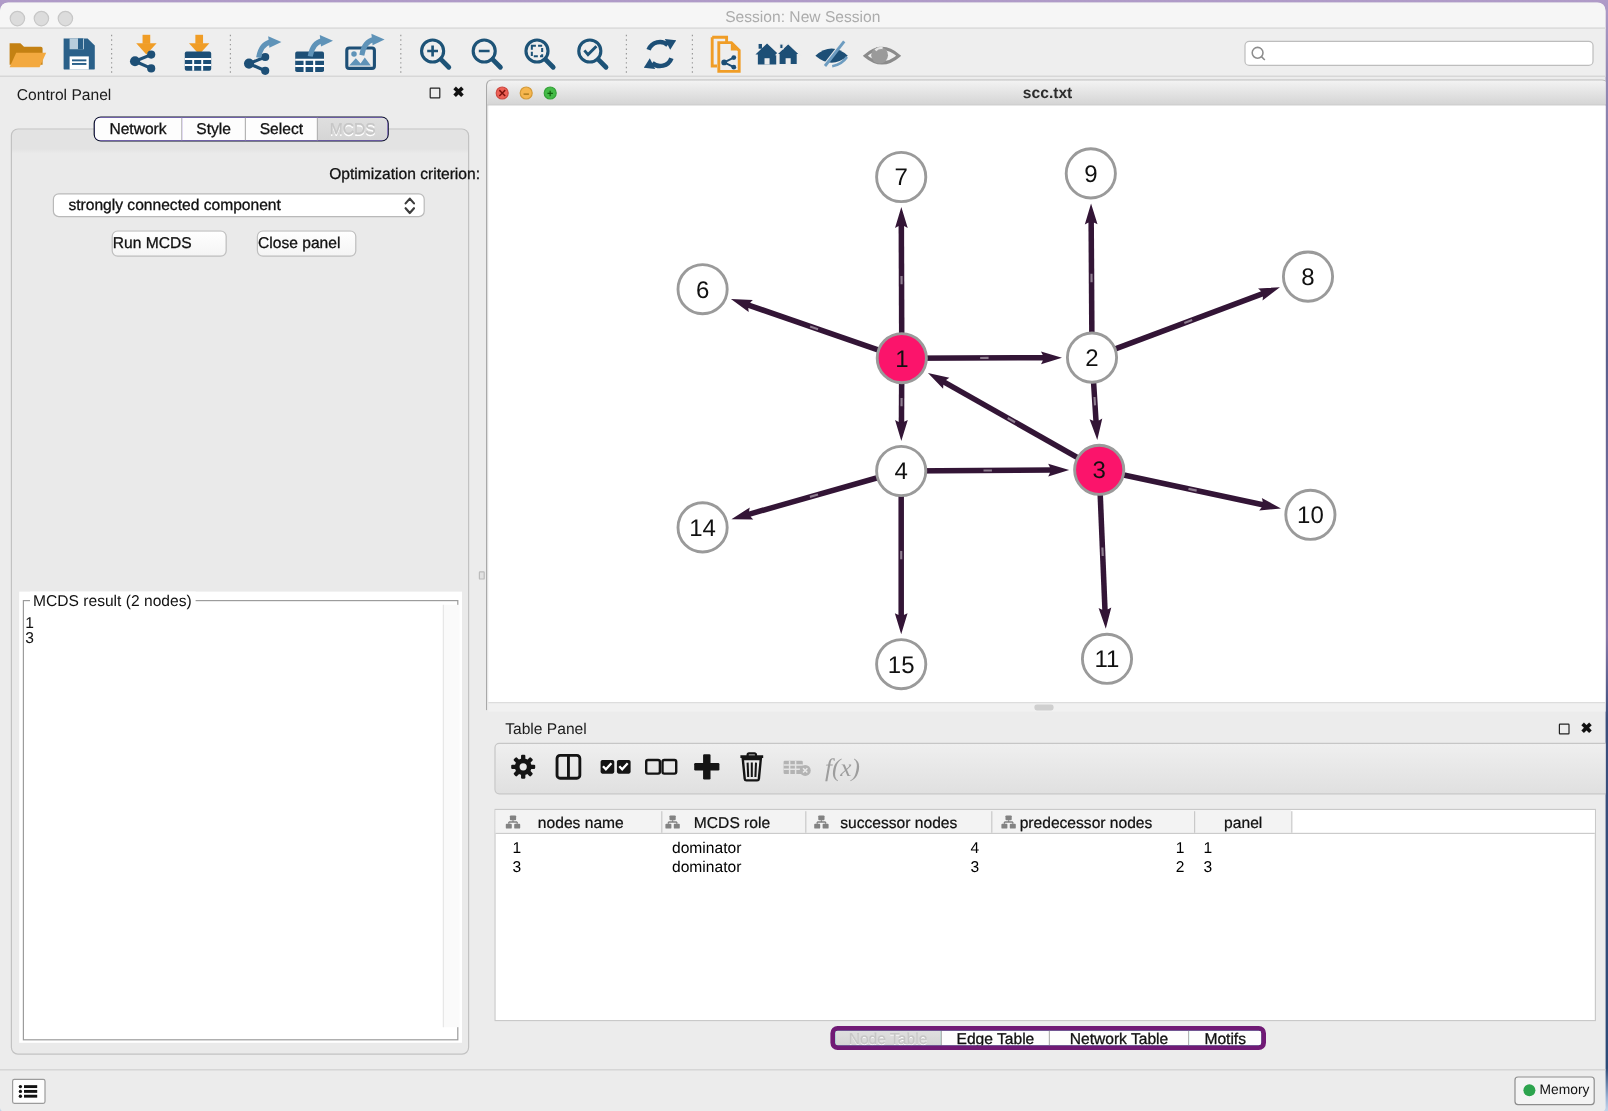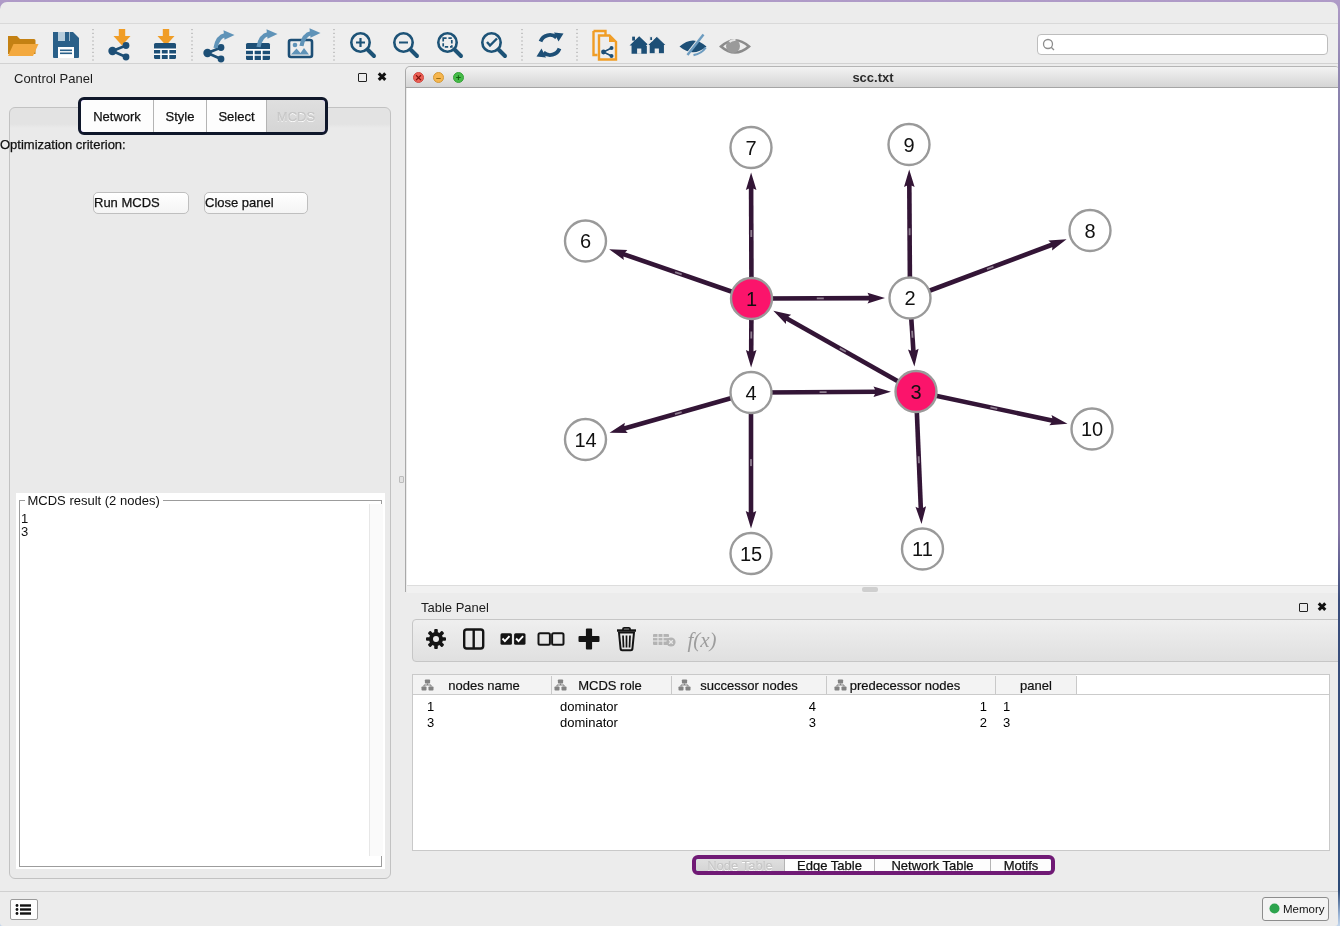--- a/index.html
+++ b/index.html
@@ -10,25 +10,25 @@
 .tl{position:absolute;top:6.5px;width:13px;height:13px;border-radius:50%;background:#dcdcdc;border:1px solid #c7c7c7}
 #wtitle{position:absolute;top:4px;width:100%;text-align:center;font-size:13px;color:#acacac}
 
 #toolbar{position:absolute;left:0;top:21px;width:100%;height:41px;background:#eeeeee;border-top:1px solid #d9d9d9;border-bottom:1px solid #d2d2d2}
 #search{position:absolute;left:1037px;top:31.5px;width:291px;height:21px;background:#fff;border:1px solid #bdbdbd;border-radius:4px}
 
 #cp-title{position:absolute;left:14px;top:69px;font-size:13px;color:#1c1c1c}
 .float-ico{position:absolute;width:9px;height:9px;border:1.5px solid #222;border-radius:1px}
 .x-ico{position:absolute;font-size:12px;font-weight:bold;color:#111}
 #cp-pane{position:absolute;left:9px;top:105px;width:382px;height:772px;border:1px solid #c2c2c2;border-radius:6px;background:linear-gradient(#e3e3e3 0,#e3e3e3 16px,#eaeaea 20px,#eaeaea 100%)}
-.tabrow{position:absolute;display:flex;height:38px;border:3px solid #0f172a;border-radius:6px;overflow:hidden;background:#8b5cf6}
+.tabrow{position:absolute;display:flex;height:21px;border:1px solid #0f172a;border-radius:6px;overflow:hidden;background:#8b5cf6}
 .tab{height:100%;display:flex;align-items:center;justify-content:center;font-size:13px;color:#111;background:#fdfdfd;border-right:1px solid #b4b4b4;-webkit-text-stroke:0.25px}
 .tab:last-child{border-right:none}
 .tab.sel{background:linear-gradient(#dfdfdf,#d5d5d5);color:#c6c6c6;text-shadow:0 1px 0 #fff}
-#opt-label{position:absolute;left:0;top:135px;width:400px;text-align:left;font-size:13px;color:#111;-webkit-text-stroke:0.25px}
+#opt-label{position:absolute;left:0;top:135px;width:400px;text-align:right;font-size:13px;color:#111;-webkit-text-stroke:0.25px}
 #combo{position:absolute;left:44px;top:159px;width:310px;height:20px;background:#fff;border:1px solid #b9b9b9;border-radius:5px;font-size:13px;color:#111;line-height:18px;padding-left:12px;-webkit-text-stroke:0.25px}
 #combo .chev{position:absolute;right:6px;top:1px;width:11px;height:17px}
 .btn{position:absolute;height:22px;background:linear-gradient(#ffffff,#f4f4f4);border:1px solid #bfbfbf;border-radius:5px;font-size:13px;color:#111;line-height:20px;-webkit-text-stroke:0.25px}
 #mcds-vp{position:absolute;left:16px;top:491px;width:369px;height:376px;background:#fff}
 #mcds-fs{position:absolute;left:2.5px;top:7px;width:363px;height:367px;border:1px solid #9c9c9c}
 #mcds-legend{position:absolute;left:5px;top:-8px;background:#fff;padding:0 3px;font-size:13px;color:#111}
 #mcds-text{position:absolute;left:5px;top:19px;font-size:13px;line-height:13.4px;color:#111}
 #mcds-sb{position:absolute;right:2px;top:11px;width:14px;height:352px;background:#fafafa;border-left:1px solid #e7e7e7}
 
 #netframe{position:absolute;left:405px;top:64px;width:935px;height:526px;border-left:1px solid #a9a9a9;border-top:1px solid #b5b5b5;border-radius:5px 5px 0 0}
@@ -49,20 +49,26 @@
 
 #btabs{position:absolute;left:692px;top:853px;height:20px;display:flex;border:4px solid #701a75;border-radius:6px;overflow:hidden;background:#5eead4}
 
 #statusline{position:absolute;left:0;top:889px;width:100%;height:1px;background:#d0d0d0}
 #listbtn{position:absolute;left:10px;top:896.5px;width:28px;height:21px;background:#fdfdfd;border:1px solid #9b9b9b;border-radius:2px}
 #membtn{position:absolute;left:1262px;top:895px;width:67px;height:24px;background:#f4f4f4;border:1px solid #8d8d8d;border-radius:3px;font-size:11.5px;color:#111}
 svg{display:block}
 </style></head>
 <body>
 <div id="win">
+  <div id="titlebar">
+    <div class="tl" style="left:8px"></div>
+    <div class="tl" style="left:28px"></div>
+    <div class="tl" style="left:48px"></div>
+    <div id="wtitle">Session: New Session</div>
+  </div>
   <div id="toolbar">
     <svg width="800" height="40" style="position:absolute;left:0;top:-0.5px">
 <line x1="93" y1="5" x2="93" y2="37" stroke="#9a9a9a" stroke-width="1" stroke-dasharray="1.2,2.6"></line>
 <line x1="192" y1="5" x2="192" y2="37" stroke="#9a9a9a" stroke-width="1" stroke-dasharray="1.2,2.6"></line>
 <line x1="334" y1="5" x2="334" y2="37" stroke="#9a9a9a" stroke-width="1" stroke-dasharray="1.2,2.6"></line>
 <line x1="522" y1="5" x2="522" y2="37" stroke="#9a9a9a" stroke-width="1" stroke-dasharray="1.2,2.6"></line>
 <line x1="577" y1="5" x2="577" y2="37" stroke="#9a9a9a" stroke-width="1" stroke-dasharray="1.2,2.6"></line>
 <g transform="translate(22,21)">
           <path d="M-14,-9 h9 l3,3 h14 a1.5,1.5 0 0 1 1.5,1.5 V9 h-27.5 z" fill="#c48113"></path>
           <path d="M-14,11 l5.5,-12 h25 L11,11 z" fill="#f3a93f"></path>
@@ -232,22 +238,28 @@
   <div class="float-ico" style="left:358px;top:71px"></div>
   <div class="x-ico" style="left:377px;top:68px">✖</div>
   <div id="cp-pane"></div>
   <div class="tabrow" style="left:78px;top:95px">
     <div class="tab" style="width:73px">Network</div>
     <div class="tab" style="width:53px">Style</div>
     <div class="tab" style="width:60px">Select</div>
     <div class="tab sel" style="width:58px">MCDS</div>
   </div>
   <div id="opt-label">Optimization criterion:</div>
+  <div id="combo">strongly connected component
+    <svg class="chev" width="11" height="17">
+        <path d="M2,6.5 L5.5,2.5 L9,6.5" fill="none" stroke="#3c3c3c" stroke-width="1.8" stroke-linecap="round" stroke-linejoin="round"></path>
+        <path d="M2,10.5 L5.5,14.5 L9,10.5" fill="none" stroke="#3c3c3c" stroke-width="1.8" stroke-linecap="round" stroke-linejoin="round"></path>
+      </svg>
+  </div>
   <div class="btn" style="left:93px;top:189.5px;width:96px">Run MCDS</div>
-  <div class="btn" style="left:204px;top:189.5px;width:104px">Close panel</div>
+  <div class="btn" style="left:214px;top:189.5px;width:83px">Close panel</div>
   <div id="mcds-vp">
     <div id="mcds-fs">
         <div id="mcds-legend">MCDS result (2 nodes)</div>
       </div>
     <div id="mcds-text">1<br>3</div>
     <div id="mcds-sb"></div>
   </div>
 
   <div id="netframe">
     <div id="nettitle">

